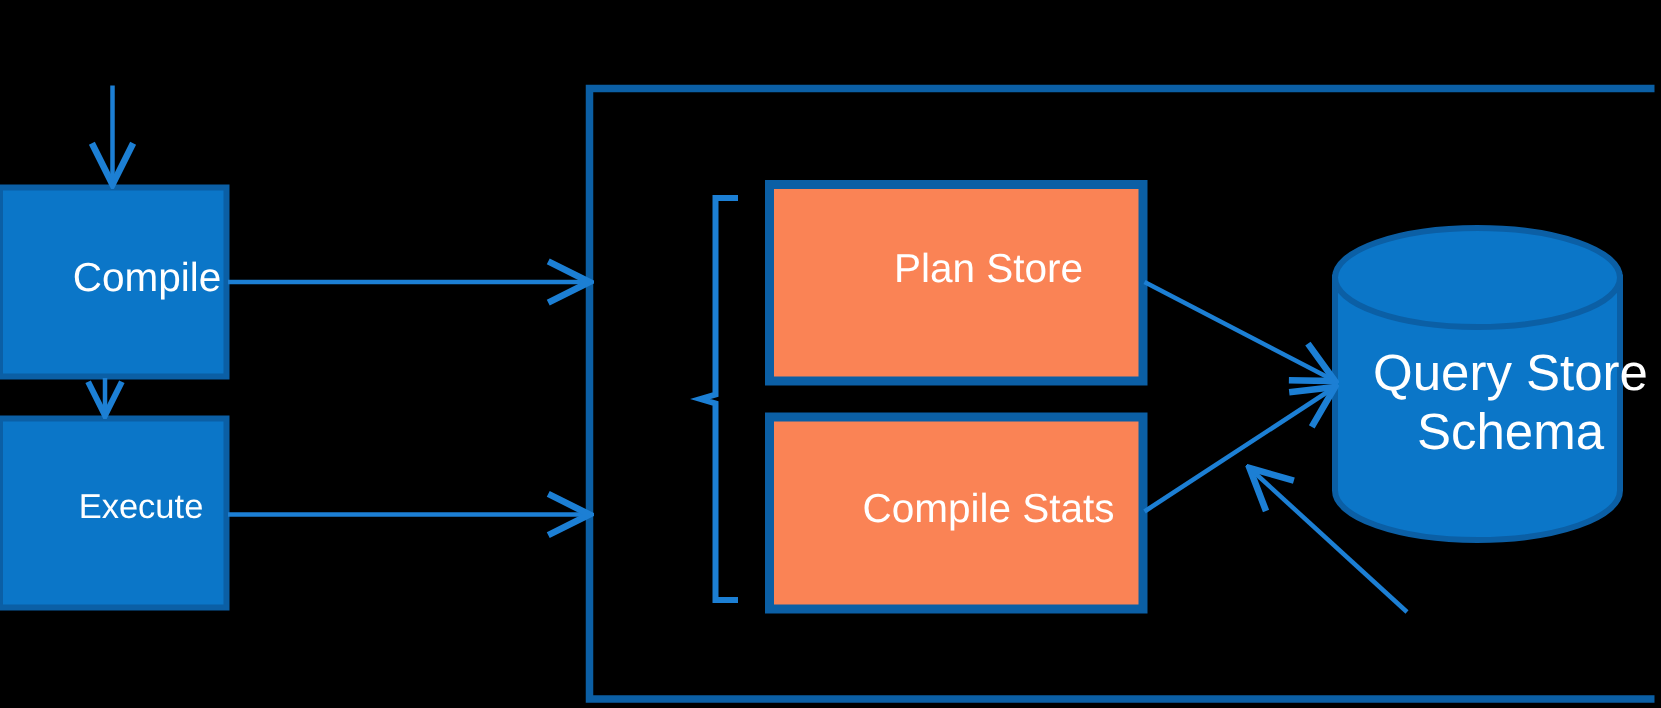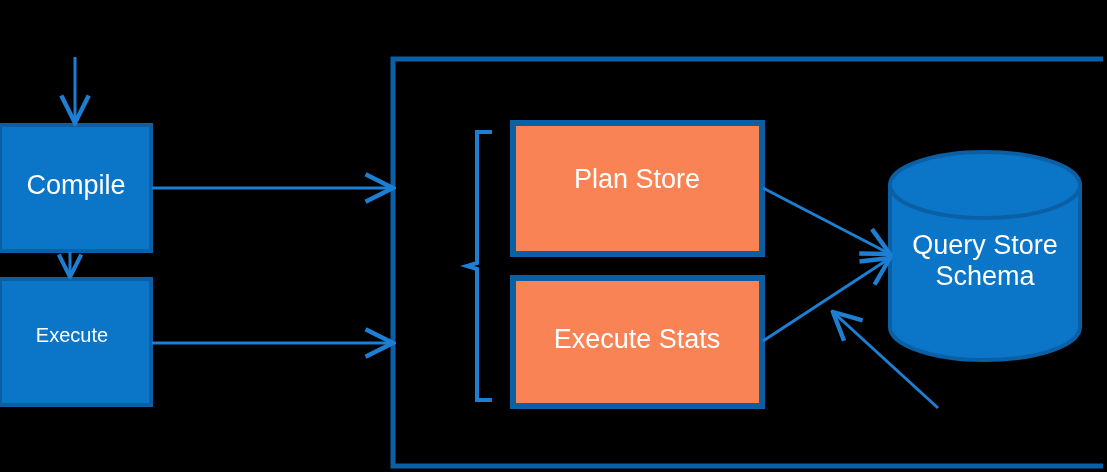--- a/index.html
+++ b/index.html
@@ -24,50 +24,51 @@
   }
   .node-label {
     position: absolute;
     color: #FFFFFF;
     text-align: center;
     font-family: "Liberation Sans", sans-serif;
     font-weight: 400;
     pointer-events: none;
     white-space: pre-line;
     line-height: 1.16;
+    margin-left: 22px;
   }
   .label-compile {
     left: 0px;
     top: 170px;
     width: 152px;
     font-size: 27px;
   }
   .label-execute {
     left: 0px;
     top: 324px;
     width: 144px;
-    font-size: 20px;
+    font-size: 23px;
   }
   .label-plan-store {
     left: 512px;
     top: 164px;
     width: 250px;
     font-size: 27px;
   }
   .label-runtime-stats {
     left: 512px;
     top: 324px;
     width: 250px;
     font-size: 27px;
   }
   .label-query-store {
     left: 890px;
     top: 230px;
     width: 190px;
-    font-size: 27px;
+    font-size: 34px;
   }
 </style>
 </head>
 <body>
 
 <div id="canvas">
 
   <svg id="vector-layer" viewBox="0 0 1107 472" xmlns="http://www.w3.org/2000/svg">
     <defs>
       <marker id="arrow-open" viewBox="0 0 12 12" refX="11" refY="6" markerWidth="11" markerHeight="11" orient="auto-start-reverse">
@@ -113,18 +114,18 @@
 
     <line x1="938" y1="408" x2="833" y2="312" stroke="#1C7FD4" stroke-width="3" marker-end="url(#arrow-open)"></line>
   </svg>
 
   <div class="node-label label-compile">Compile</div>
 
   <div class="node-label label-execute">Execute</div>
 
   <div class="node-label label-plan-store">Plan Store</div>
 
-  <div class="node-label label-runtime-stats">Execute Stats</div>
+  <div class="node-label label-runtime-stats">Compile Stats</div>
 
   <div class="node-label label-query-store">Query Store
 Schema</div>
 
 </div>
 
 </body></html>

